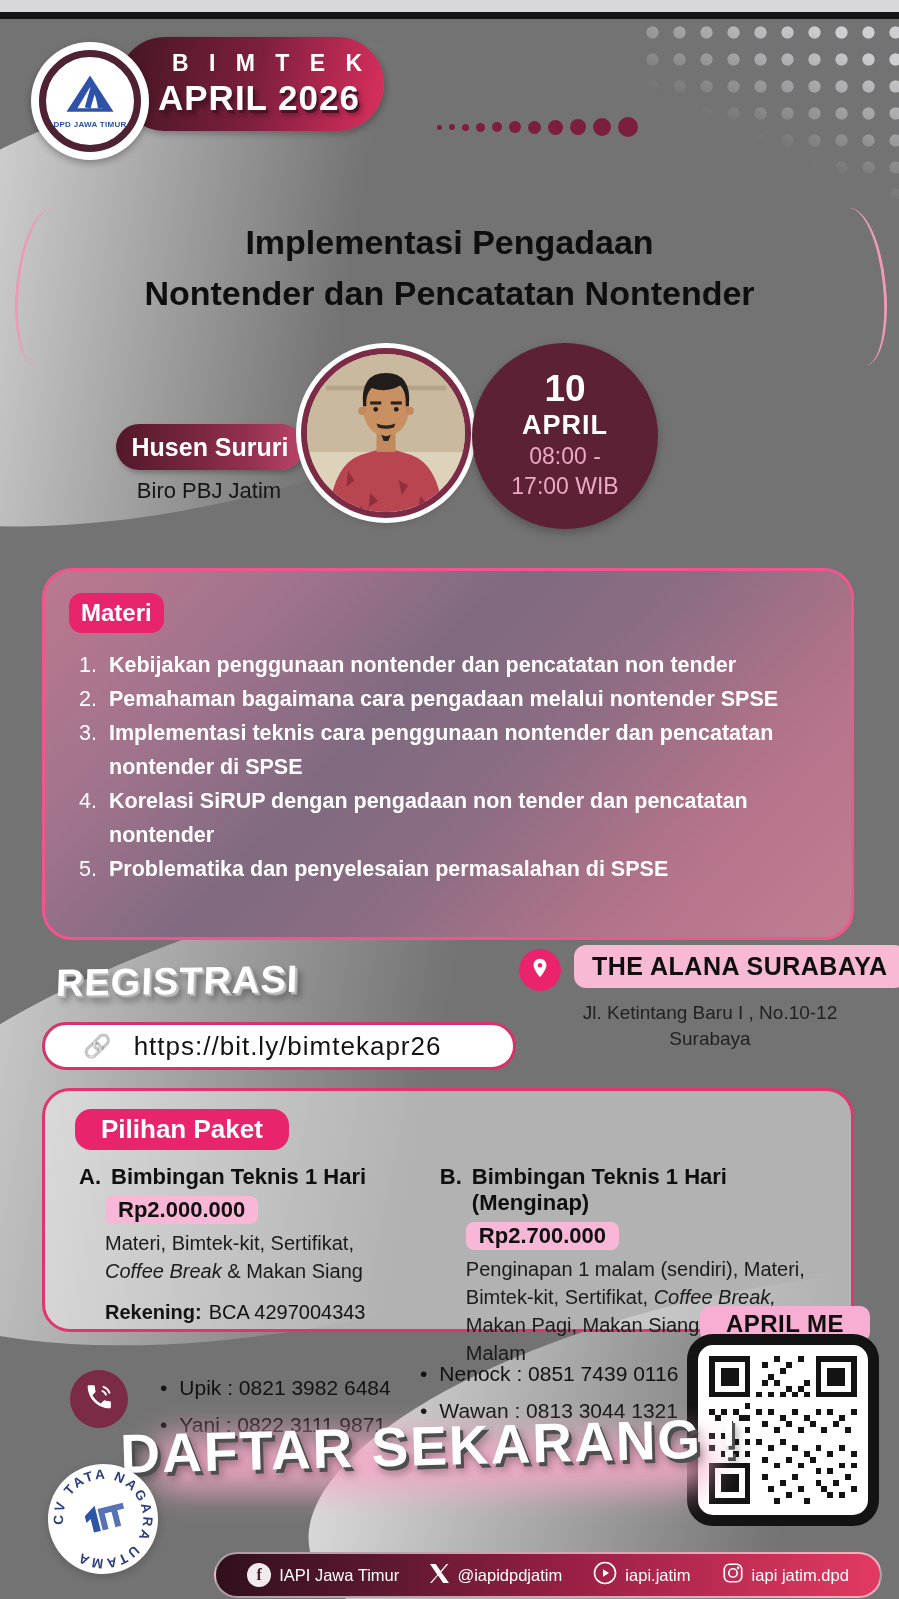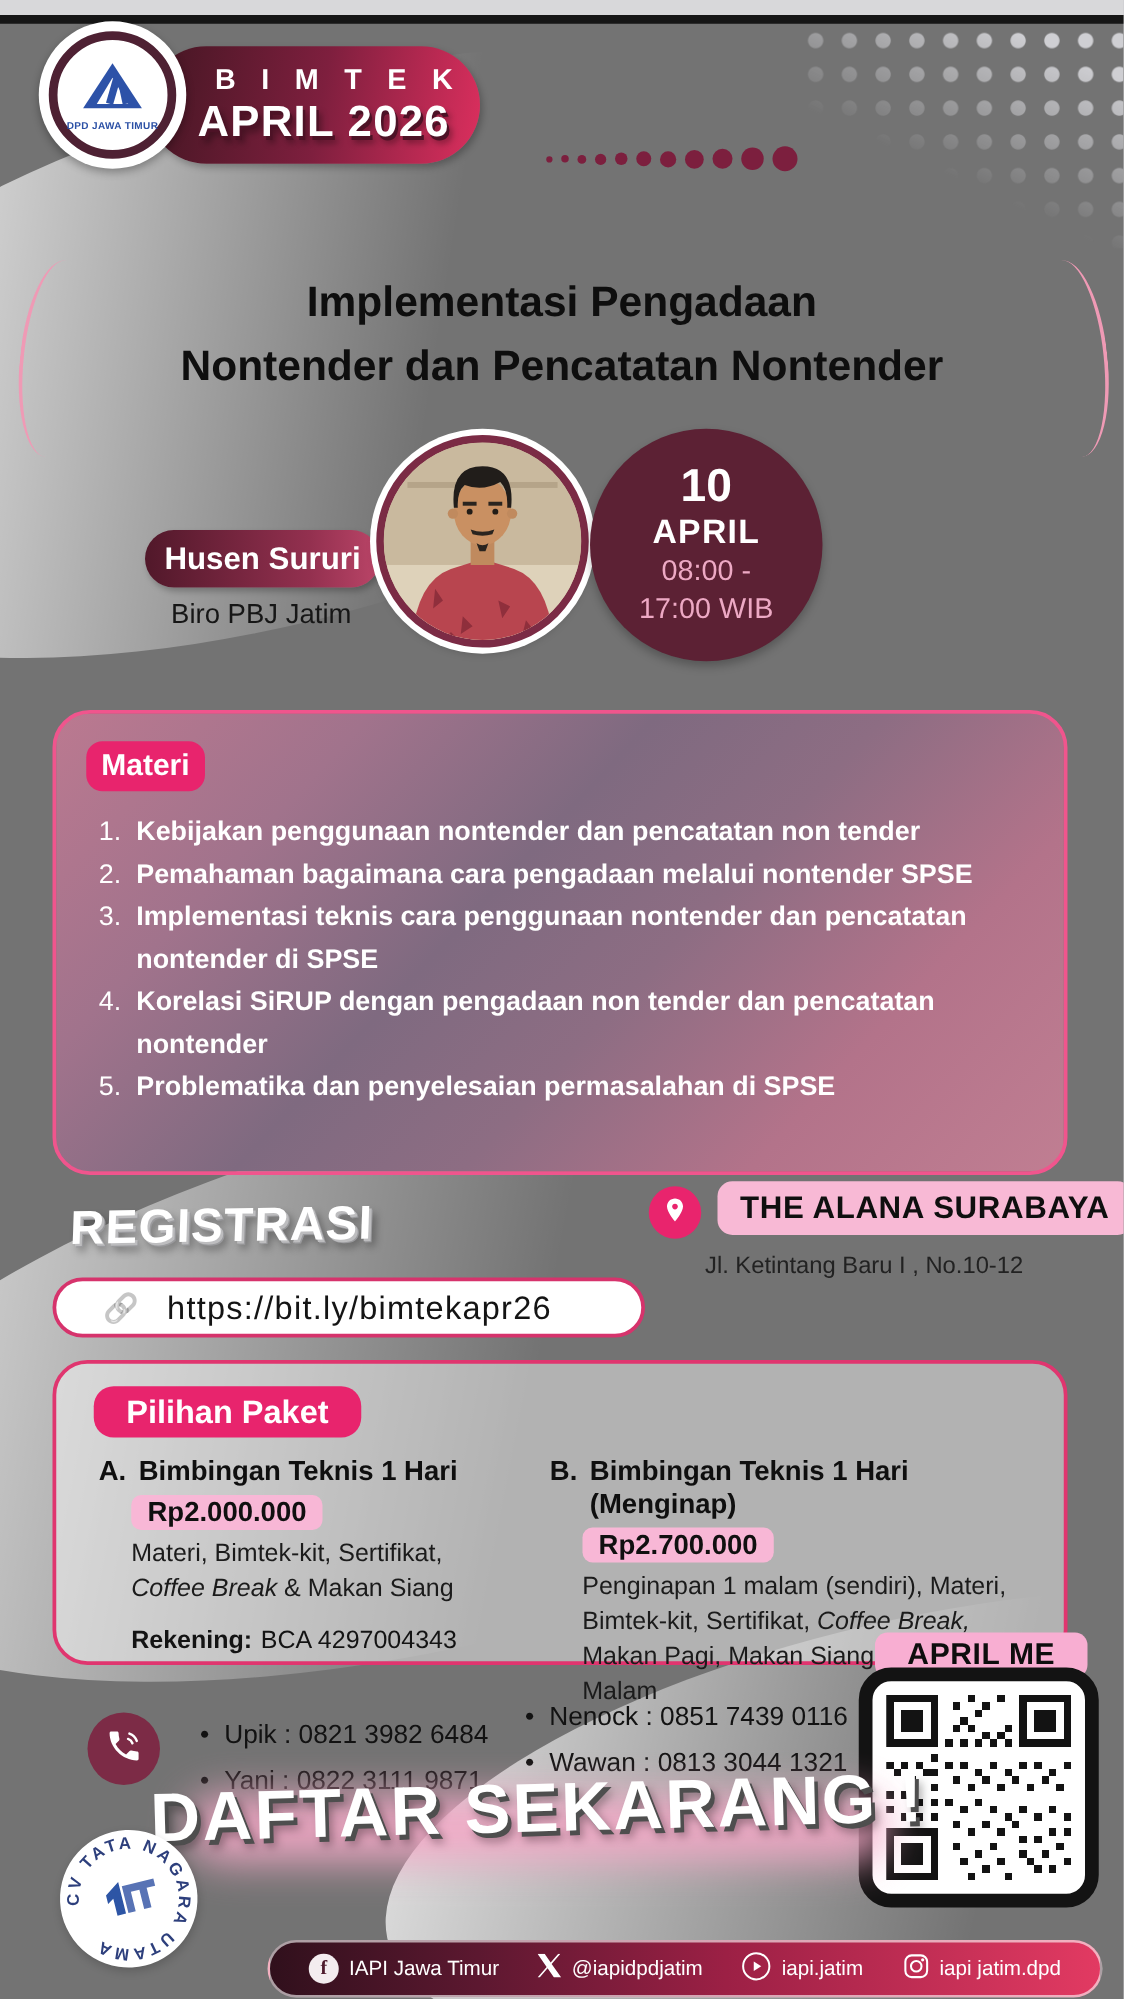--- a/index.html
+++ b/index.html
@@ -17,21 +17,21 @@
     background-image:radial-gradient(circle,#cfcfd3 30%,transparent 34%);background-size:27px 27px;
     -webkit-mask-image:linear-gradient(205deg,#000 15%,transparent 62%);
     mask-image:linear-gradient(205deg,#000 15%,transparent 62%);}
 
   
   .badge-pill{position:absolute;left:118px;top:25px;width:266px;height:94px;border-radius:50px;
     background:linear-gradient(100deg,#421622 0%,#7e1f3e 52%,#dc2f5e 100%);box-shadow:2px 3px 6px rgba(0,0,0,.25);}
   .badge-title{position:absolute;left:172px;top:38px;color:#fff;font-size:23px;font-weight:bold;letter-spacing:7px;}
   .badge-sub{position:absolute;left:158px;top:66px;color:#fff;font-size:35px;font-weight:800;letter-spacing:1px;
     text-shadow:2px 3px 0 #4d1226,4px 5px 5px rgba(0,0,0,.35);}
-  .logo-circle{position:absolute;left:31px;top:5px;width:118px;height:118px;border-radius:50%;background:#fff;
+  .logo-circle{position:absolute;left:31px;top:30px;width:118px;height:118px;border-radius:50%;background:#fff;
     box-shadow:0 3px 7px rgba(0,0,0,.3);display:flex;align-items:center;justify-content:center;text-align:right;}
   .logo-inner{width:102px;height:102px;border-radius:50%;border:7px solid #4e2133;background:#fff;box-sizing:border-box;
     display:flex;flex-direction:column;align-items:center;justify-content:center;}
   .logo-org{font-size:8px;font-weight:bold;color:#2b50a5;letter-spacing:.3px;margin-top:1px;}
   .dots-row{position:absolute;left:437px;top:100px;height:30px;display:flex;align-items:center;gap:7px;}
   .dots-row span{display:block;border-radius:50%;background:#7c1f3e;}
 
   
   .title-block{position:absolute;left:0;top:205px;width:899px;text-align:center;color:#0e0e0e;
     font-weight:800;font-size:34px;line-height:1.5;}
@@ -69,21 +69,21 @@
   .reg-pill{position:absolute;left:42px;top:1010px;width:474px;height:48px;border:3px solid #d6336c;border-radius:999px;
     background:#fff;box-sizing:border-box;display:flex;align-items:center;gap:22px;padding:0 10px 0 38px;}
   .link-icon{font-size:23px;filter:grayscale(1) opacity(.65);}
   .reg-url{font-size:26px;color:#141414;letter-spacing:1px;}
 
   
   .pin-circle{position:absolute;left:519px;top:937px;width:42px;height:42px;border-radius:50%;background:#e9246d;
     display:flex;align-items:center;justify-content:center;}
   .venue-badge{position:absolute;left:574px;top:933px;background:#f8b9d5;border-radius:12px;padding:7px 18px;
     font-size:25px;font-weight:800;color:#0f0f0f;letter-spacing:.5px;white-space:nowrap;}
-  .venue-address{position:absolute;left:564px;top:988px;width:332px;text-align:left;font-size:19px;color:#222;line-height:1.35;}
+  .venue-address{position:absolute;left:544px;top:988px;width:332px;text-align:center;font-size:19px;color:#222;line-height:1.35;}
 
   
   .paket-card{position:absolute;left:42px;top:1076px;width:812px;height:244px;border:3px solid #e0356f;border-radius:28px;
     box-sizing:border-box;background:rgba(255,255,255,.45);}
   .paket-label{display:inline-block;margin:18px 0 0 30px;background:#e8246d;color:#fff;font-size:26px;font-weight:bold;
     padding:5px 26px;border-radius:16px;text-align:center;}
   .paket-cols{display:flex;padding:14px 18px 0 34px;gap:14px;}
   .pkg-a{width:46%;}
   .pkg-b{flex:1;}
   .pkg-title{font-size:22px;font-weight:800;color:#0f0f0f;display:flex;gap:10px;}
@@ -228,20 +228,21 @@
   <div class="pin-circle">
     <span>
       <svg width="22" height="22" viewBox="0 0 24 24">
           <path d="M12 2c-3.9 0-7 3.1-7 7 0 5.2 7 13 7 13s7-7.8 7-13c0-3.9-3.1-7-7-7zm0 9.5c-1.4 0-2.5-1.1-2.5-2.5s1.1-2.5 2.5-2.5 2.5 1.1 2.5 2.5-1.1 2.5-2.5 2.5z" fill="#fff"></path>
         </svg>
     </span>
   </div>
   <div class="venue-badge">THE ALANA SURABAYA</div>
   <div class="venue-address">
     <div>Jl. Ketintang Baru I , No.10-12</div>
+    <div>Surabaya</div>
   </div>
 
   <div class="paket-card">
     <div class="paket-label">Pilihan Paket</div>
     <div class="paket-cols">
       <div class="pkg-a">
         <div class="pkg-title">
           <span>A.</span>
           <span>Bimbingan Teknis 1 Hari</span>
         </div>

